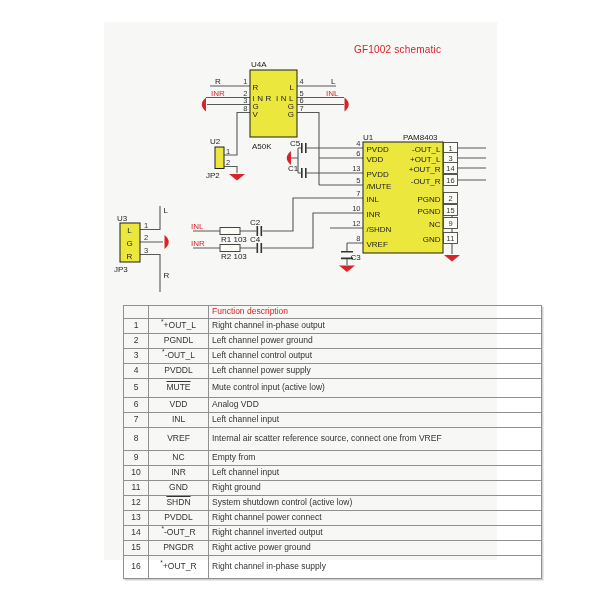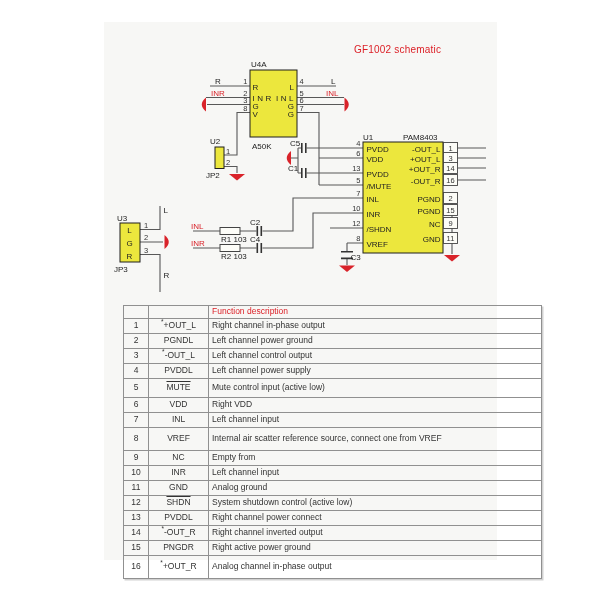--- a/index.html
+++ b/index.html
@@ -212,21 +212,21 @@
           <td class="ds">Left channel power supply</td>
         </tr>
         <tr class="t1">
           <td class="num">5</td>
           <td class="nm"><sup class="mark"></sup><span class="ovl">MUTE</span></td>
           <td class="ds">Mute control input (active low)</td>
         </tr>
         <tr>
           <td class="num">6</td>
           <td class="nm"><sup class="mark"></sup><span>VDD</span></td>
-          <td class="ds">Right VDD</td>
+          <td class="ds">Analog VDD</td>
         </tr>
         <tr>
           <td class="num">7</td>
           <td class="nm"><sup class="mark"></sup><span>INL</span></td>
           <td class="ds">Left channel input</td>
         </tr>
         <tr class="t2">
           <td class="num">8</td>
           <td class="nm"><sup class="mark"></sup><span>VREF</span></td>
           <td class="ds">Internal air scatter reference source, connect one from VREF</td>
@@ -237,21 +237,21 @@
           <td class="ds">Empty from</td>
         </tr>
         <tr>
           <td class="num">10</td>
           <td class="nm"><sup class="mark"></sup><span>INR</span></td>
           <td class="ds">Left channel input</td>
         </tr>
         <tr>
           <td class="num">11</td>
           <td class="nm"><sup class="mark"></sup><span>GND</span></td>
-          <td class="ds">Analog ground</td>
+          <td class="ds">Right ground</td>
         </tr>
         <tr>
           <td class="num">12</td>
           <td class="nm"><sup class="mark"></sup><span class="ovl">SHDN</span></td>
           <td class="ds">System shutdown control (active low)</td>
         </tr>
         <tr>
           <td class="num">13</td>
           <td class="nm"><sup class="mark"></sup><span>PVDDL</span></td>
           <td class="ds">Right channel power connect</td>
@@ -262,17 +262,17 @@
           <td class="ds">Right channel inverted output</td>
         </tr>
         <tr>
           <td class="num">15</td>
           <td class="nm"><sup class="mark"></sup><span>PNGDR</span></td>
           <td class="ds">Right active power ground</td>
         </tr>
         <tr class="t2">
           <td class="num">16</td>
           <td class="nm"><sup class="mark">*</sup><span>+OUT_R</span></td>
-          <td class="ds">Analog channel in-phase output</td>
+          <td class="ds">Right channel in-phase supply</td>
         </tr>
       </tbody>
   </table>
 </div>
 
 </body></html>

